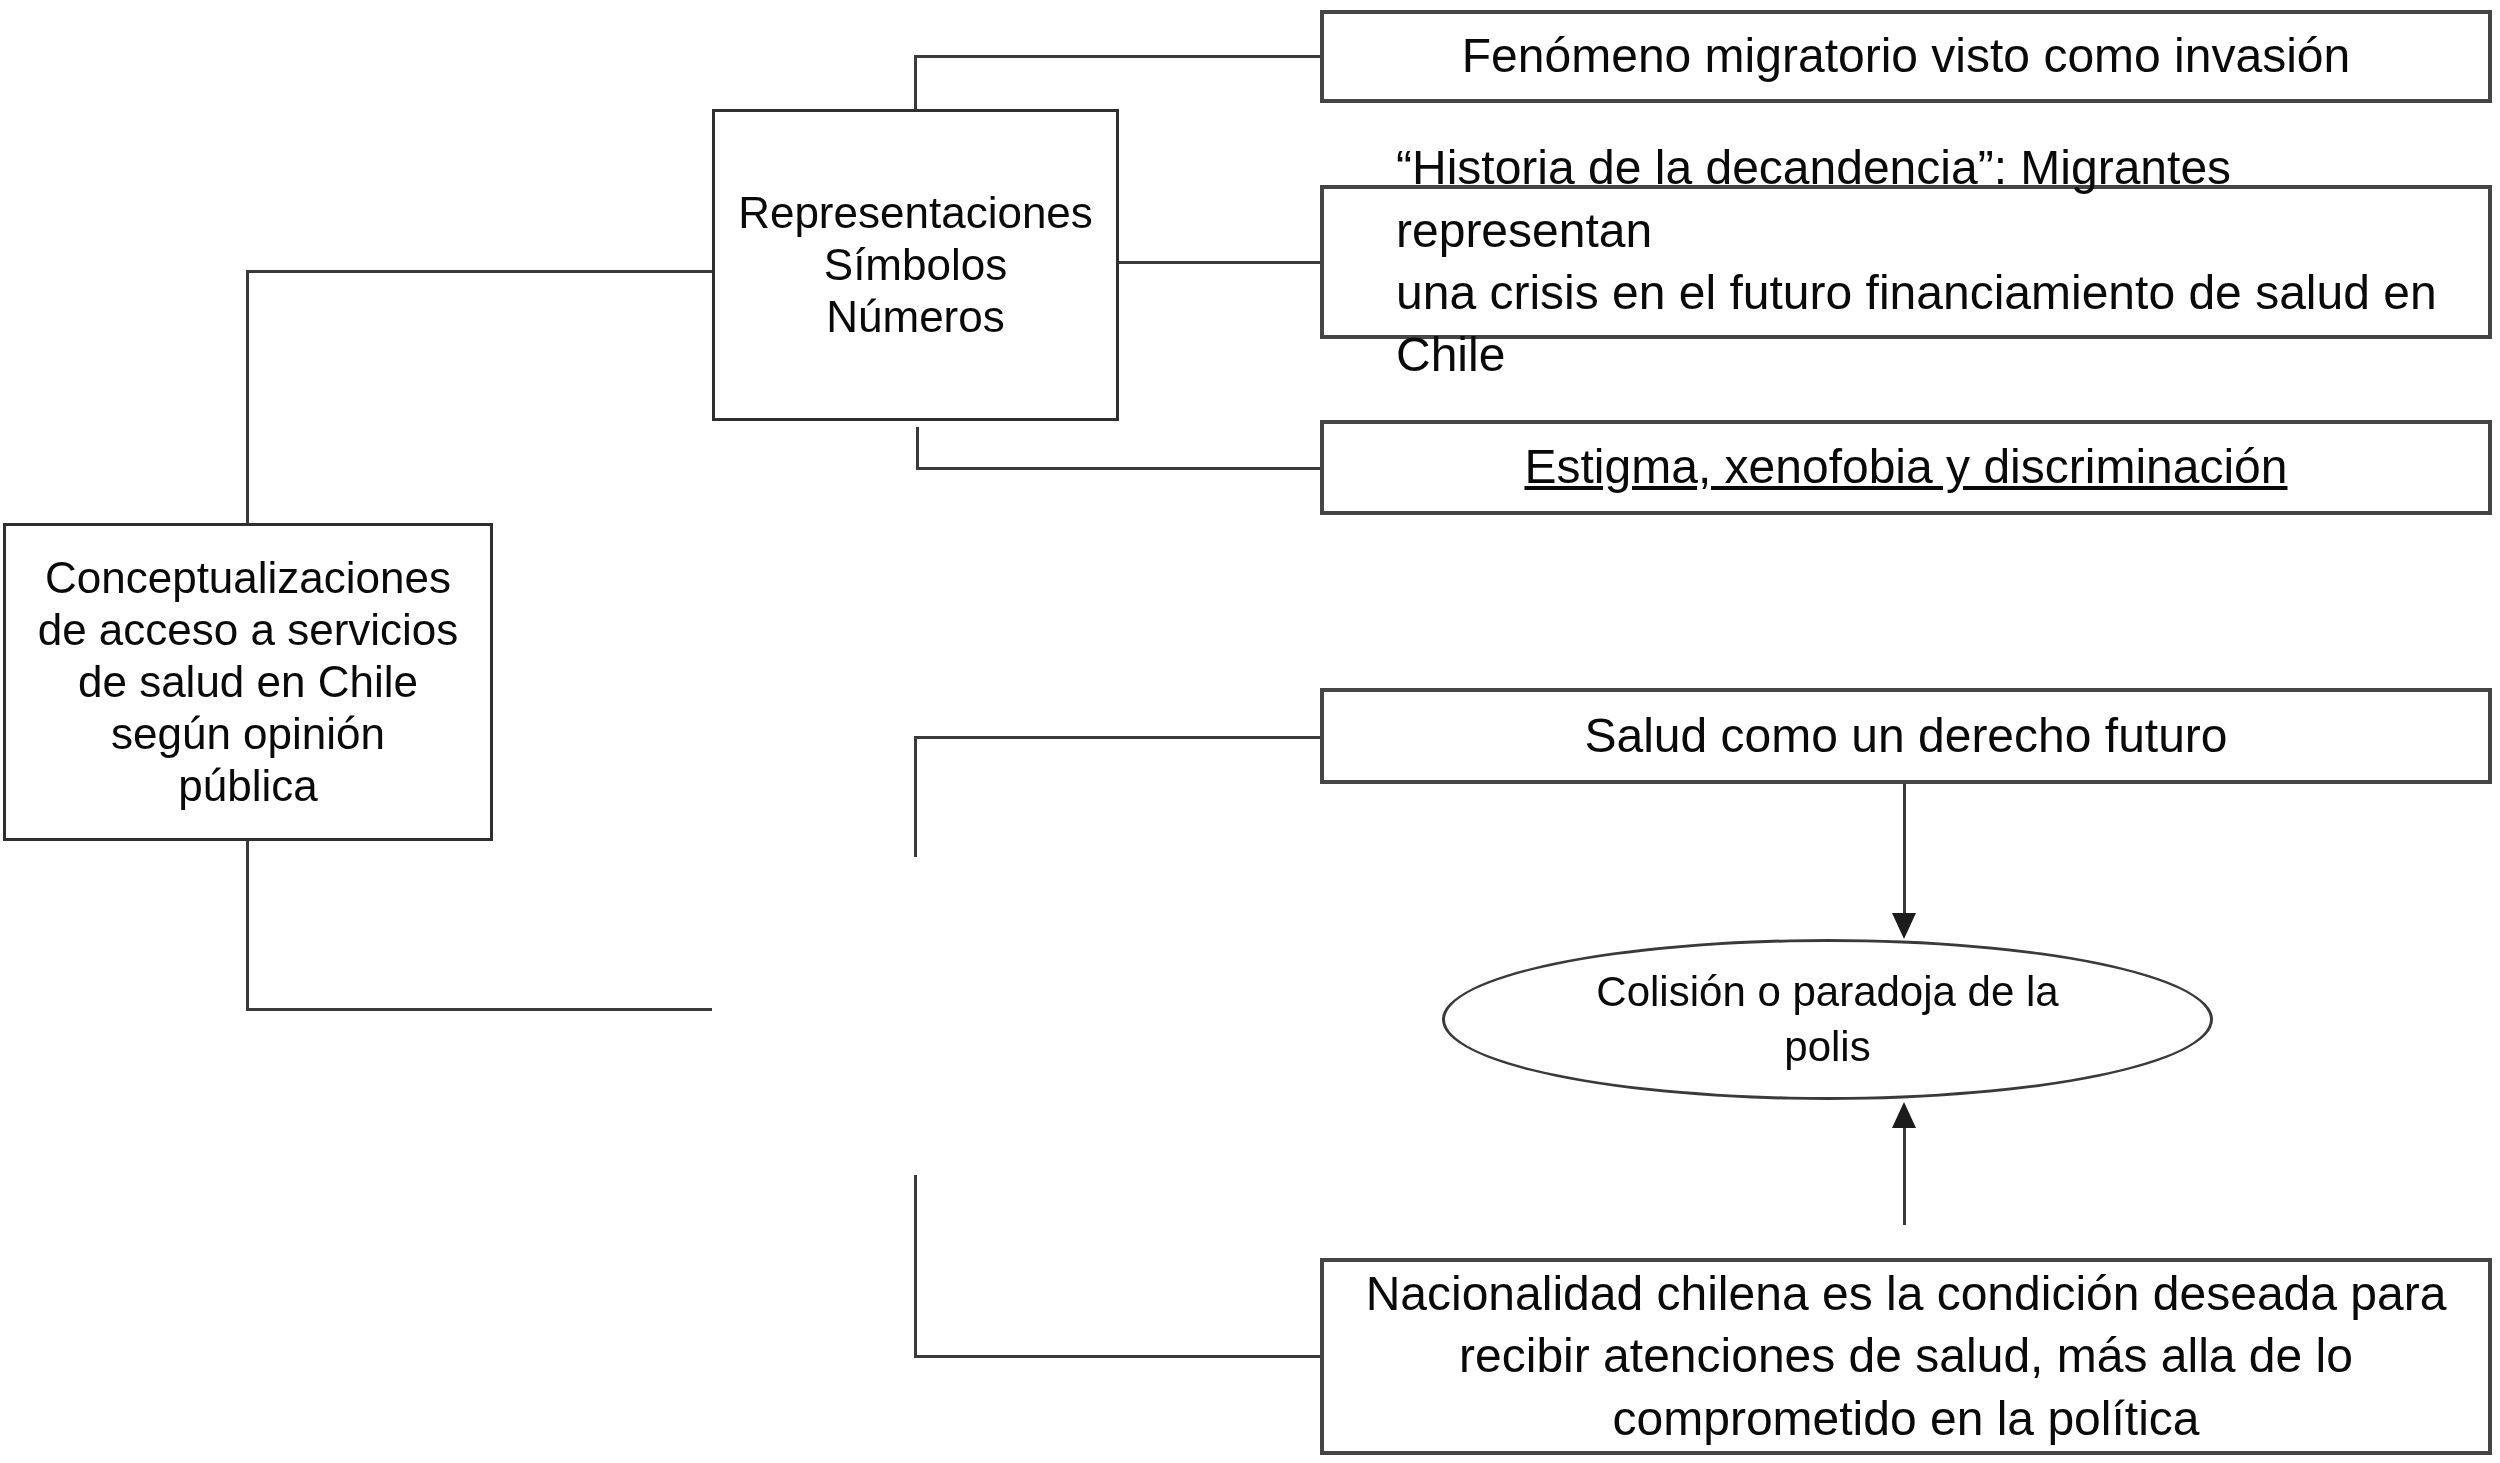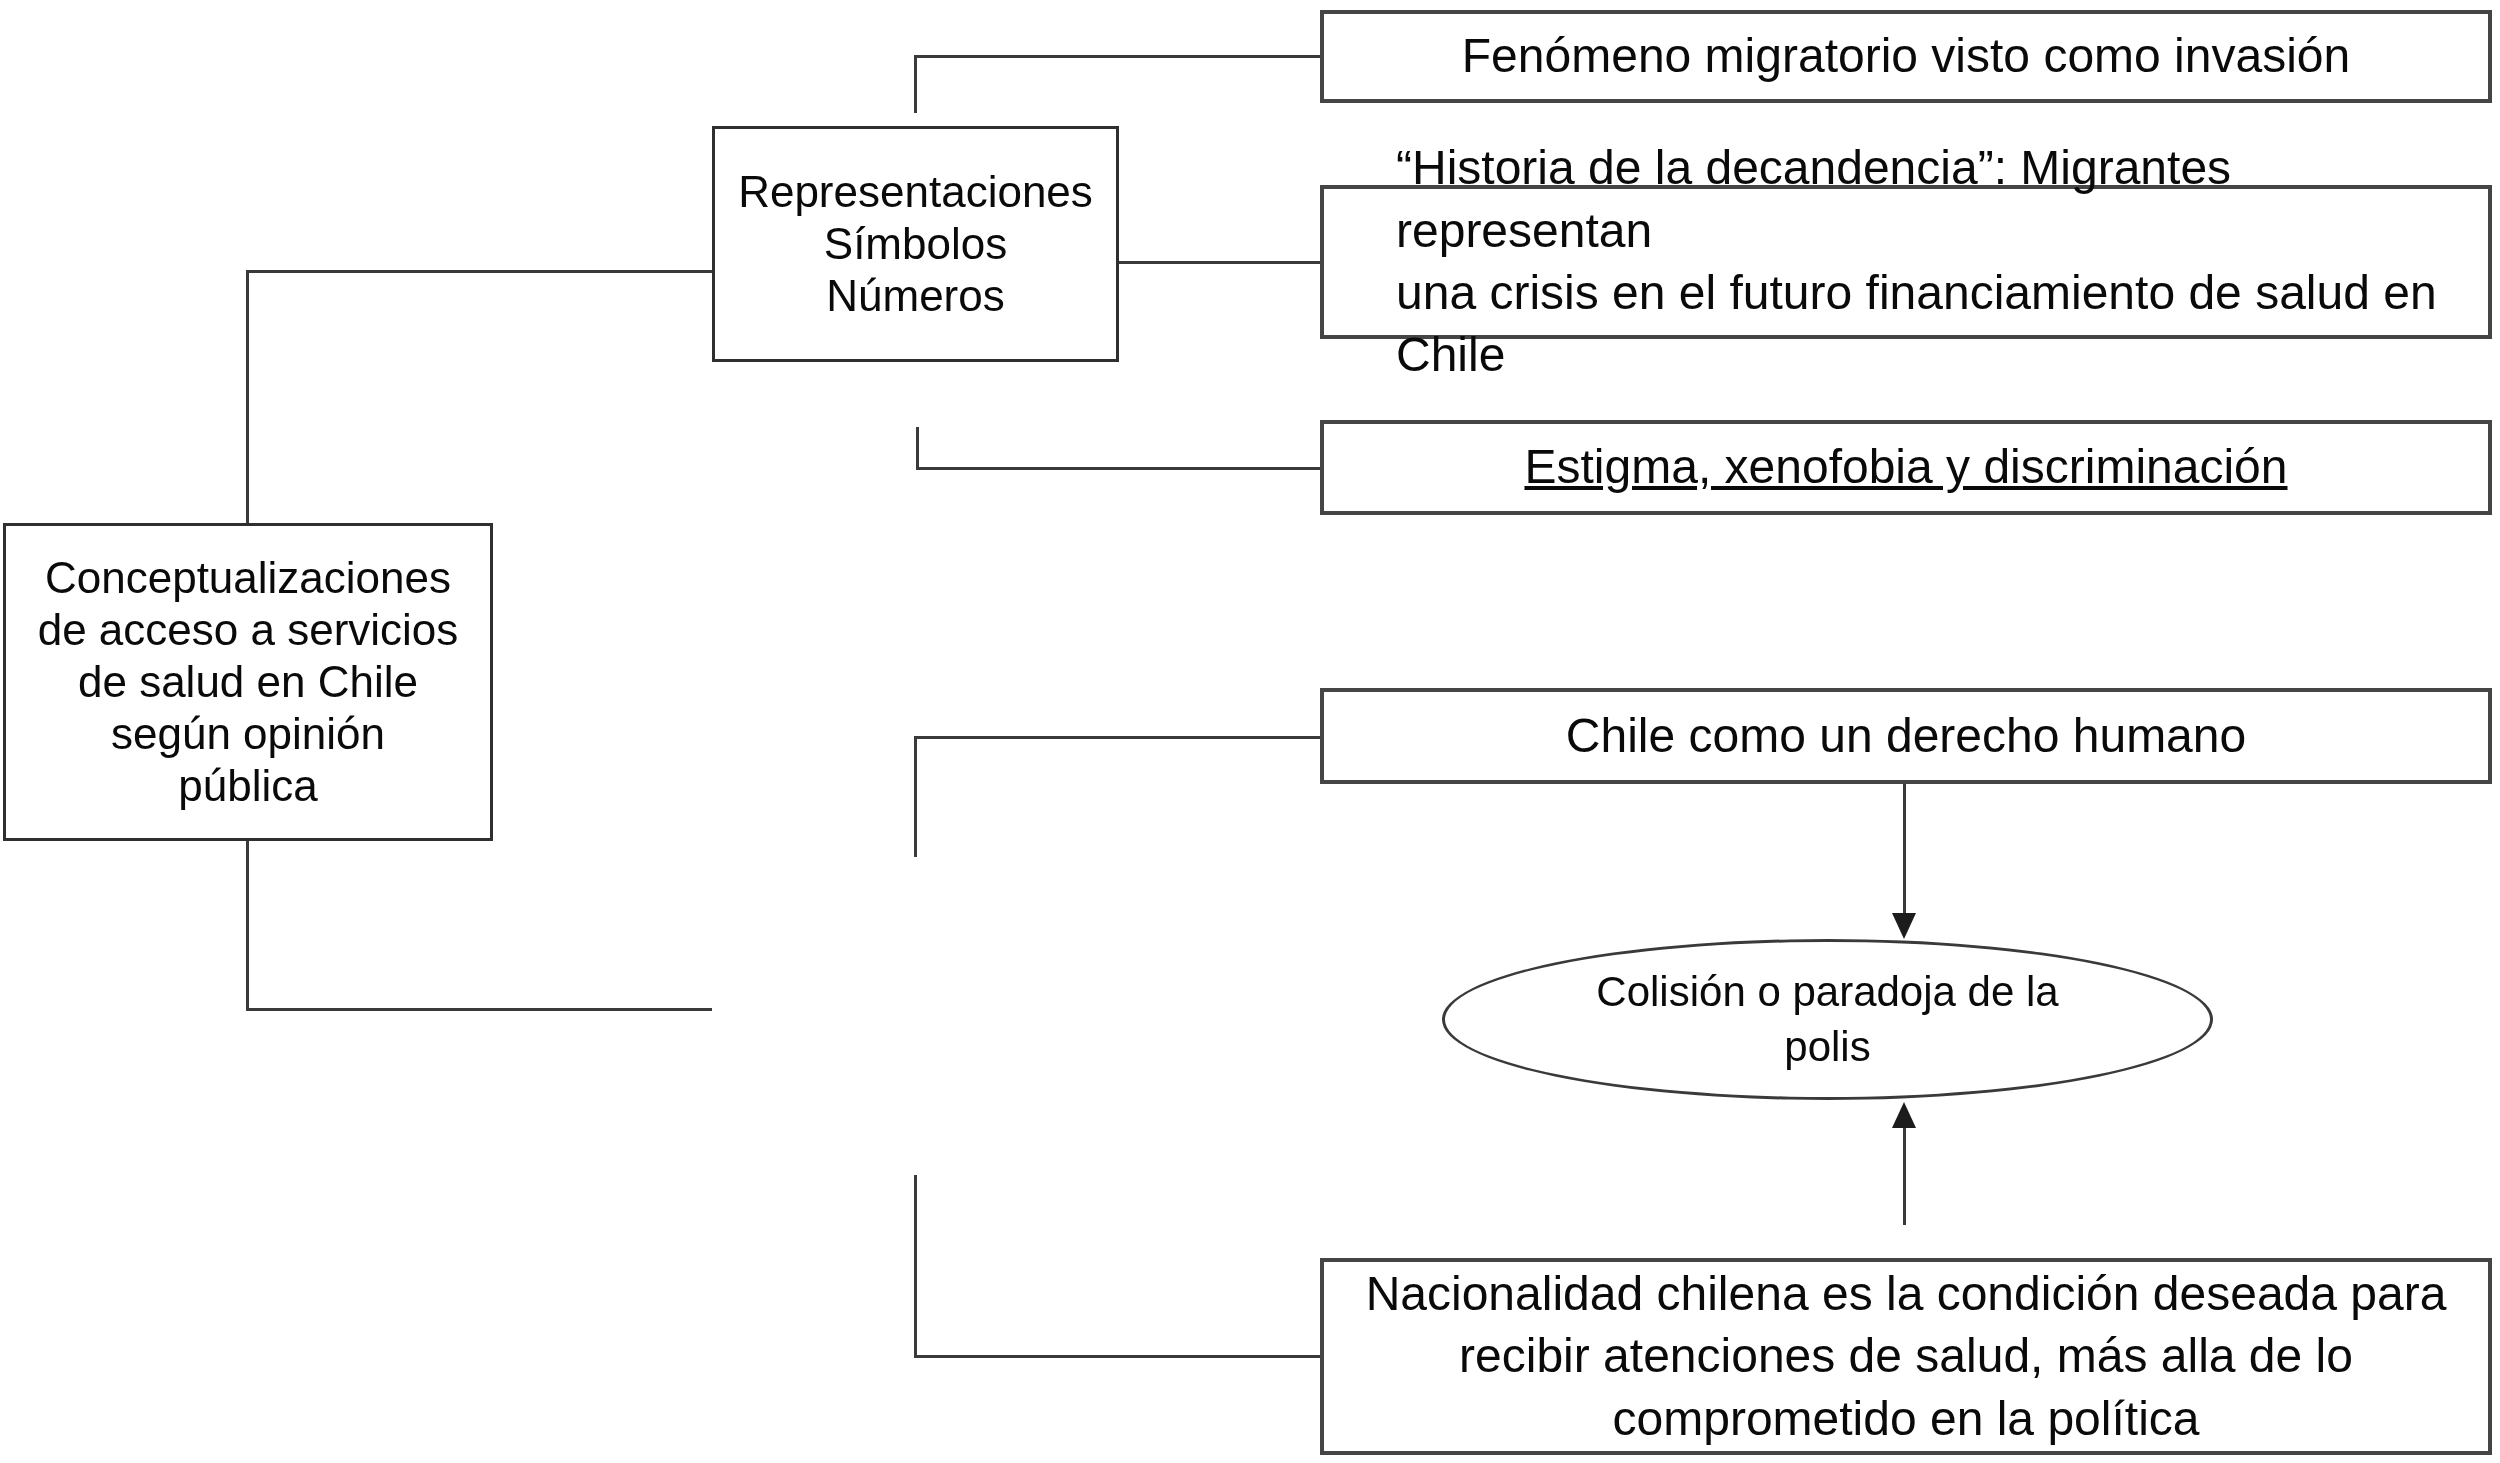--- a/index.html
+++ b/index.html
@@ -98,42 +98,42 @@
   <div class="arrowhead up" style="left:1892px; top:1102px;"></div>
 
   <div class="node" style="left:3px; top:523px; width:490px; height:318px;">
     <span>Conceptualizaciones
 de acceso a servicios
 de salud en Chile
 según opinión
 pública</span>
   </div>
 
-  <div class="node" style="left:712px; top:126px; width:407px; height:236px;">
+  <div class="node" style="left:712px; top:109px; width:407px; height:312px;">
     <span>Representaciones
 Símbolos
 Números</span>
   </div>
 
 
   <div class="node leaf" style="left:1320px; top:10px; width:1172px; height:93px;">
     <span>Fenómeno migratorio visto como invasión</span>
   </div>
 
   <div class="node leaf left-text" style="left:1320px; top:185px; width:1172px; height:154px;">
     <span>“Historia de la decandencia”: Migrantes representan
 una crisis en el futuro financiamiento de salud en Chile</span>
   </div>
 
   <div class="node leaf" style="left:1320px; top:420px; width:1172px; height:95px;text-decoration:underline;">
     <span>Estigma, xenofobia y discriminación</span>
   </div>
 
   <div class="node leaf" style="left:1320px; top:688px; width:1172px; height:96px;">
-    <span>Chile como un derecho humano</span>
+    <span>Salud como un derecho futuro</span>
   </div>
 
   <div class="node leaf" style="left:1320px; top:1258px; width:1172px; height:197px;">
     <span>Nacionalidad chilena es la condición deseada para
 recibir atenciones de salud, más alla de lo
 comprometido en la política</span>
   </div>
 
   <div class="node ellipse" style="left:1442px; top:939px; width:771px; height:161px;">
     <span>Colisión o paradoja de la

